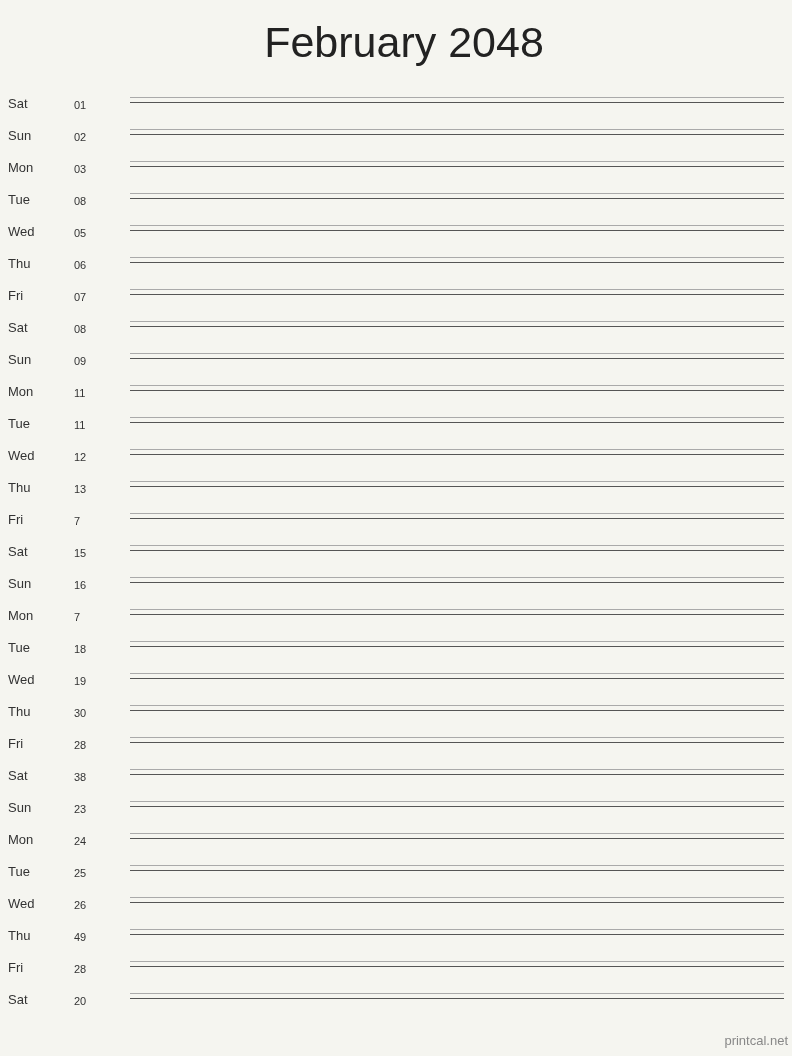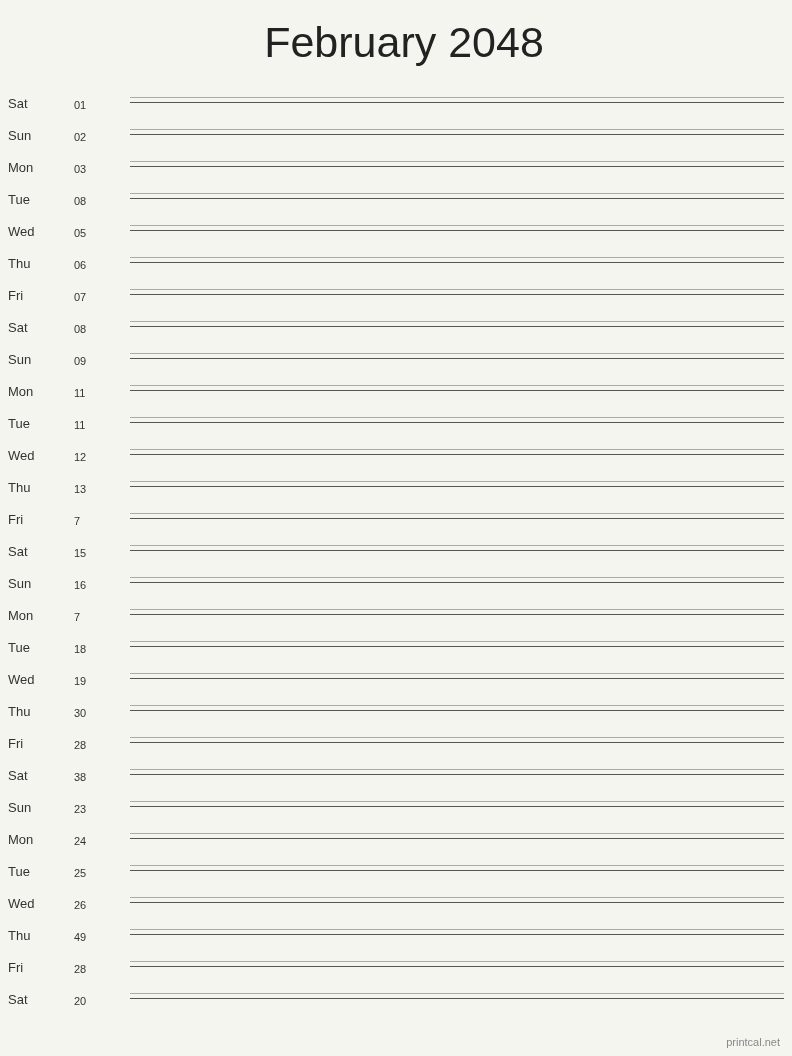--- a/index.html
+++ b/index.html
@@ -66,22 +66,22 @@
 
     .day-line-top {
       border-bottom: 1px solid #aaa;
       width: 100%;
       margin-bottom: 4px;
     }
 
     .watermark {
       position: absolute;
       bottom: 8px;
-      right: 12px;
-      font-size: 11px;
+      right: 4px;
+      font-size: 13px;
       color: #888;
     }
   </style>
 </head>
 <body>
 
 <h1 class="page-title">February 2048</h1>
 
 <div id="calendar-container">
     <div class="day-row">

